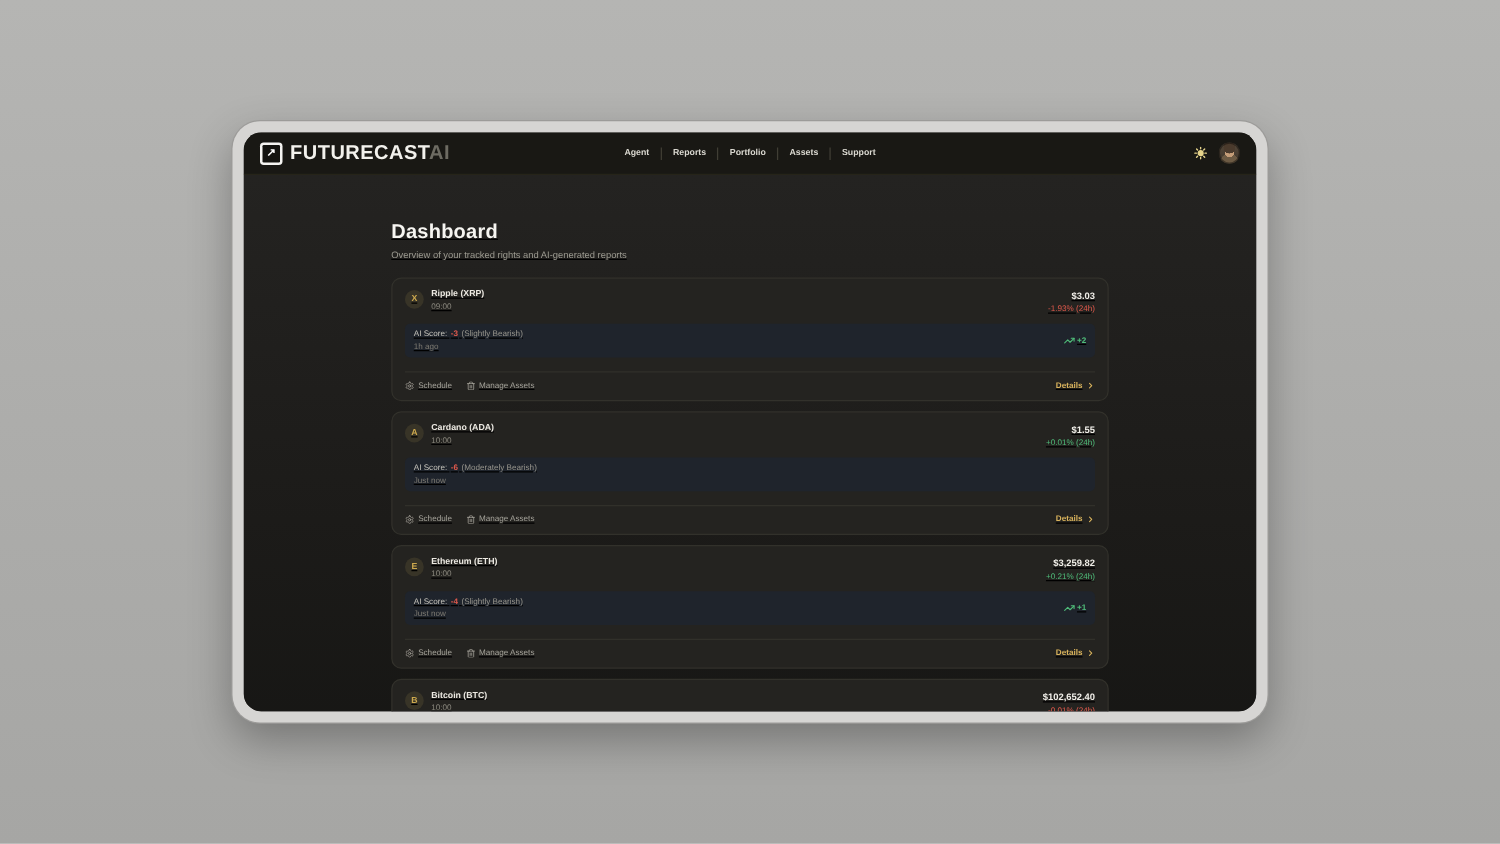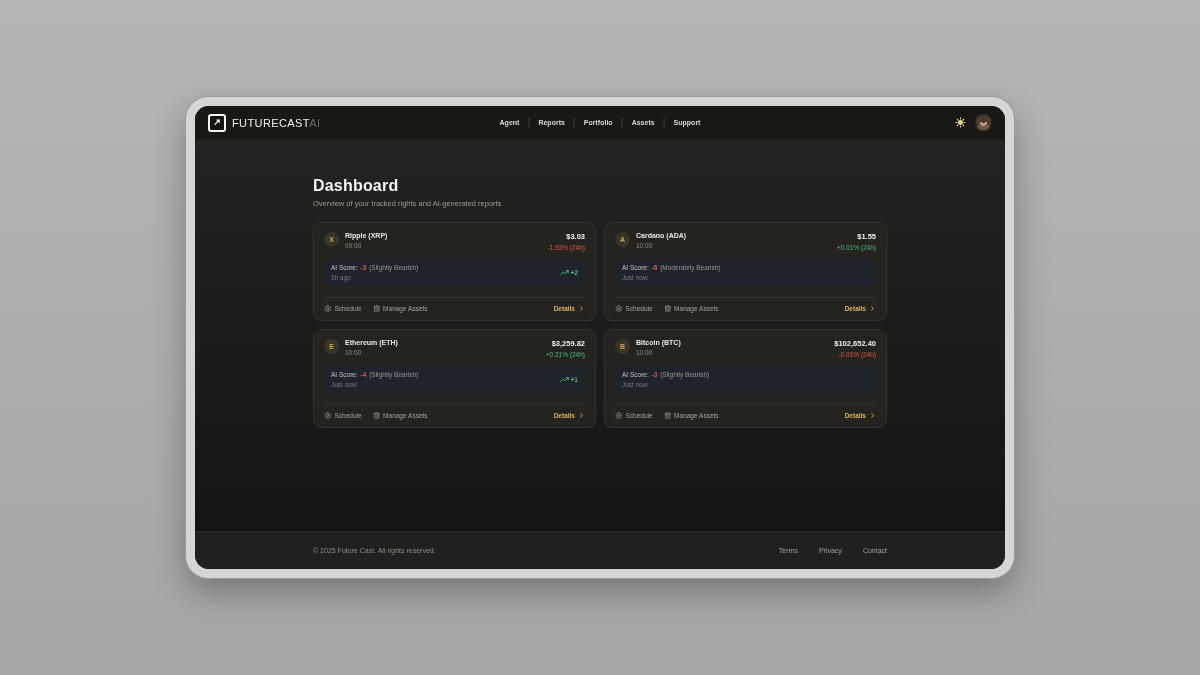--- a/index.html
+++ b/index.html
@@ -31,21 +31,21 @@
   .logo { display:flex; align-items:center; gap:6px; }
   .logo-icon {
     width:18px; height:18px; background:#f5f4f1; border-radius:3px;
     display:flex; align-items:center; justify-content:center; padding:2px;
   }
   .logo-icon-inner {
     width:100%; height:100%; background:#14130f; border-radius:1px;
     color:#fff; font-size:9px; font-weight:bold;
     display:flex; align-items:center; justify-content:center; line-height:1;
   }
-  .logo-text { font-size:11px; font-weight:normal; color:#f2f1ec; letter-spacing:.4px; }
+  .logo-text { font-size:16px; font-weight:bold; color:#f2f1ec; letter-spacing:.4px; }
   .logo-text .suffix { color:#6d6b62; }
 
   .main-nav {
     position:absolute; left:50%; top:0; transform:translateX(-50%);
     height:100%; display:flex; align-items:center;
   }
   .nav-link {
     font-size:7px; font-weight:bold; color:#dad8d0; padding:0 9px;
     cursor:pointer; white-space:nowrap;
   }
@@ -61,27 +61,27 @@
       radial-gradient(circle at 50% 95%, #6d5b44 0 40%, rgba(0,0,0,0) 41%),
       linear-gradient(180deg,#56493a 0%, #3b332a 100%);
     box-shadow: inset 0 0 0 1px rgba(0,0,0,.4);
   }
 
   
   .main {
     flex:1 1 auto;
     background: linear-gradient(180deg,#242321 0%, #1c1b19 55%, #151513 100%);
   }
-  .container { width:600px; margin:0 auto; padding:37px 13px 0; }
+  .container { width:600px; margin:0 auto; padding:37px 13px 0;text-decoration:underline; }
   .page-title { font-size:16px; font-weight:bold; color:#f6f5f1; letter-spacing:.2px; }
   .page-subtitle { font-size:7.5px; color:#9c9a90; margin-top:4px; }
 
   .cards-grid {
     margin-top:14px;
-    display:grid; grid-template-columns:repeat(2,1fr); gap:8px;
+    display:grid; grid-template-columns:repeat(1,1fr); gap:8px;
   }
 
   
   .card {
     background:#242320; border:1px solid #32312b; border-radius:8px;
     overflow:hidden;
   }
   .card-head { display:flex; align-items:flex-start; padding:9px 10px 7px; }
   .coin-avatar {
     width:15px; height:15px; border-radius:50%; background:#383427;

